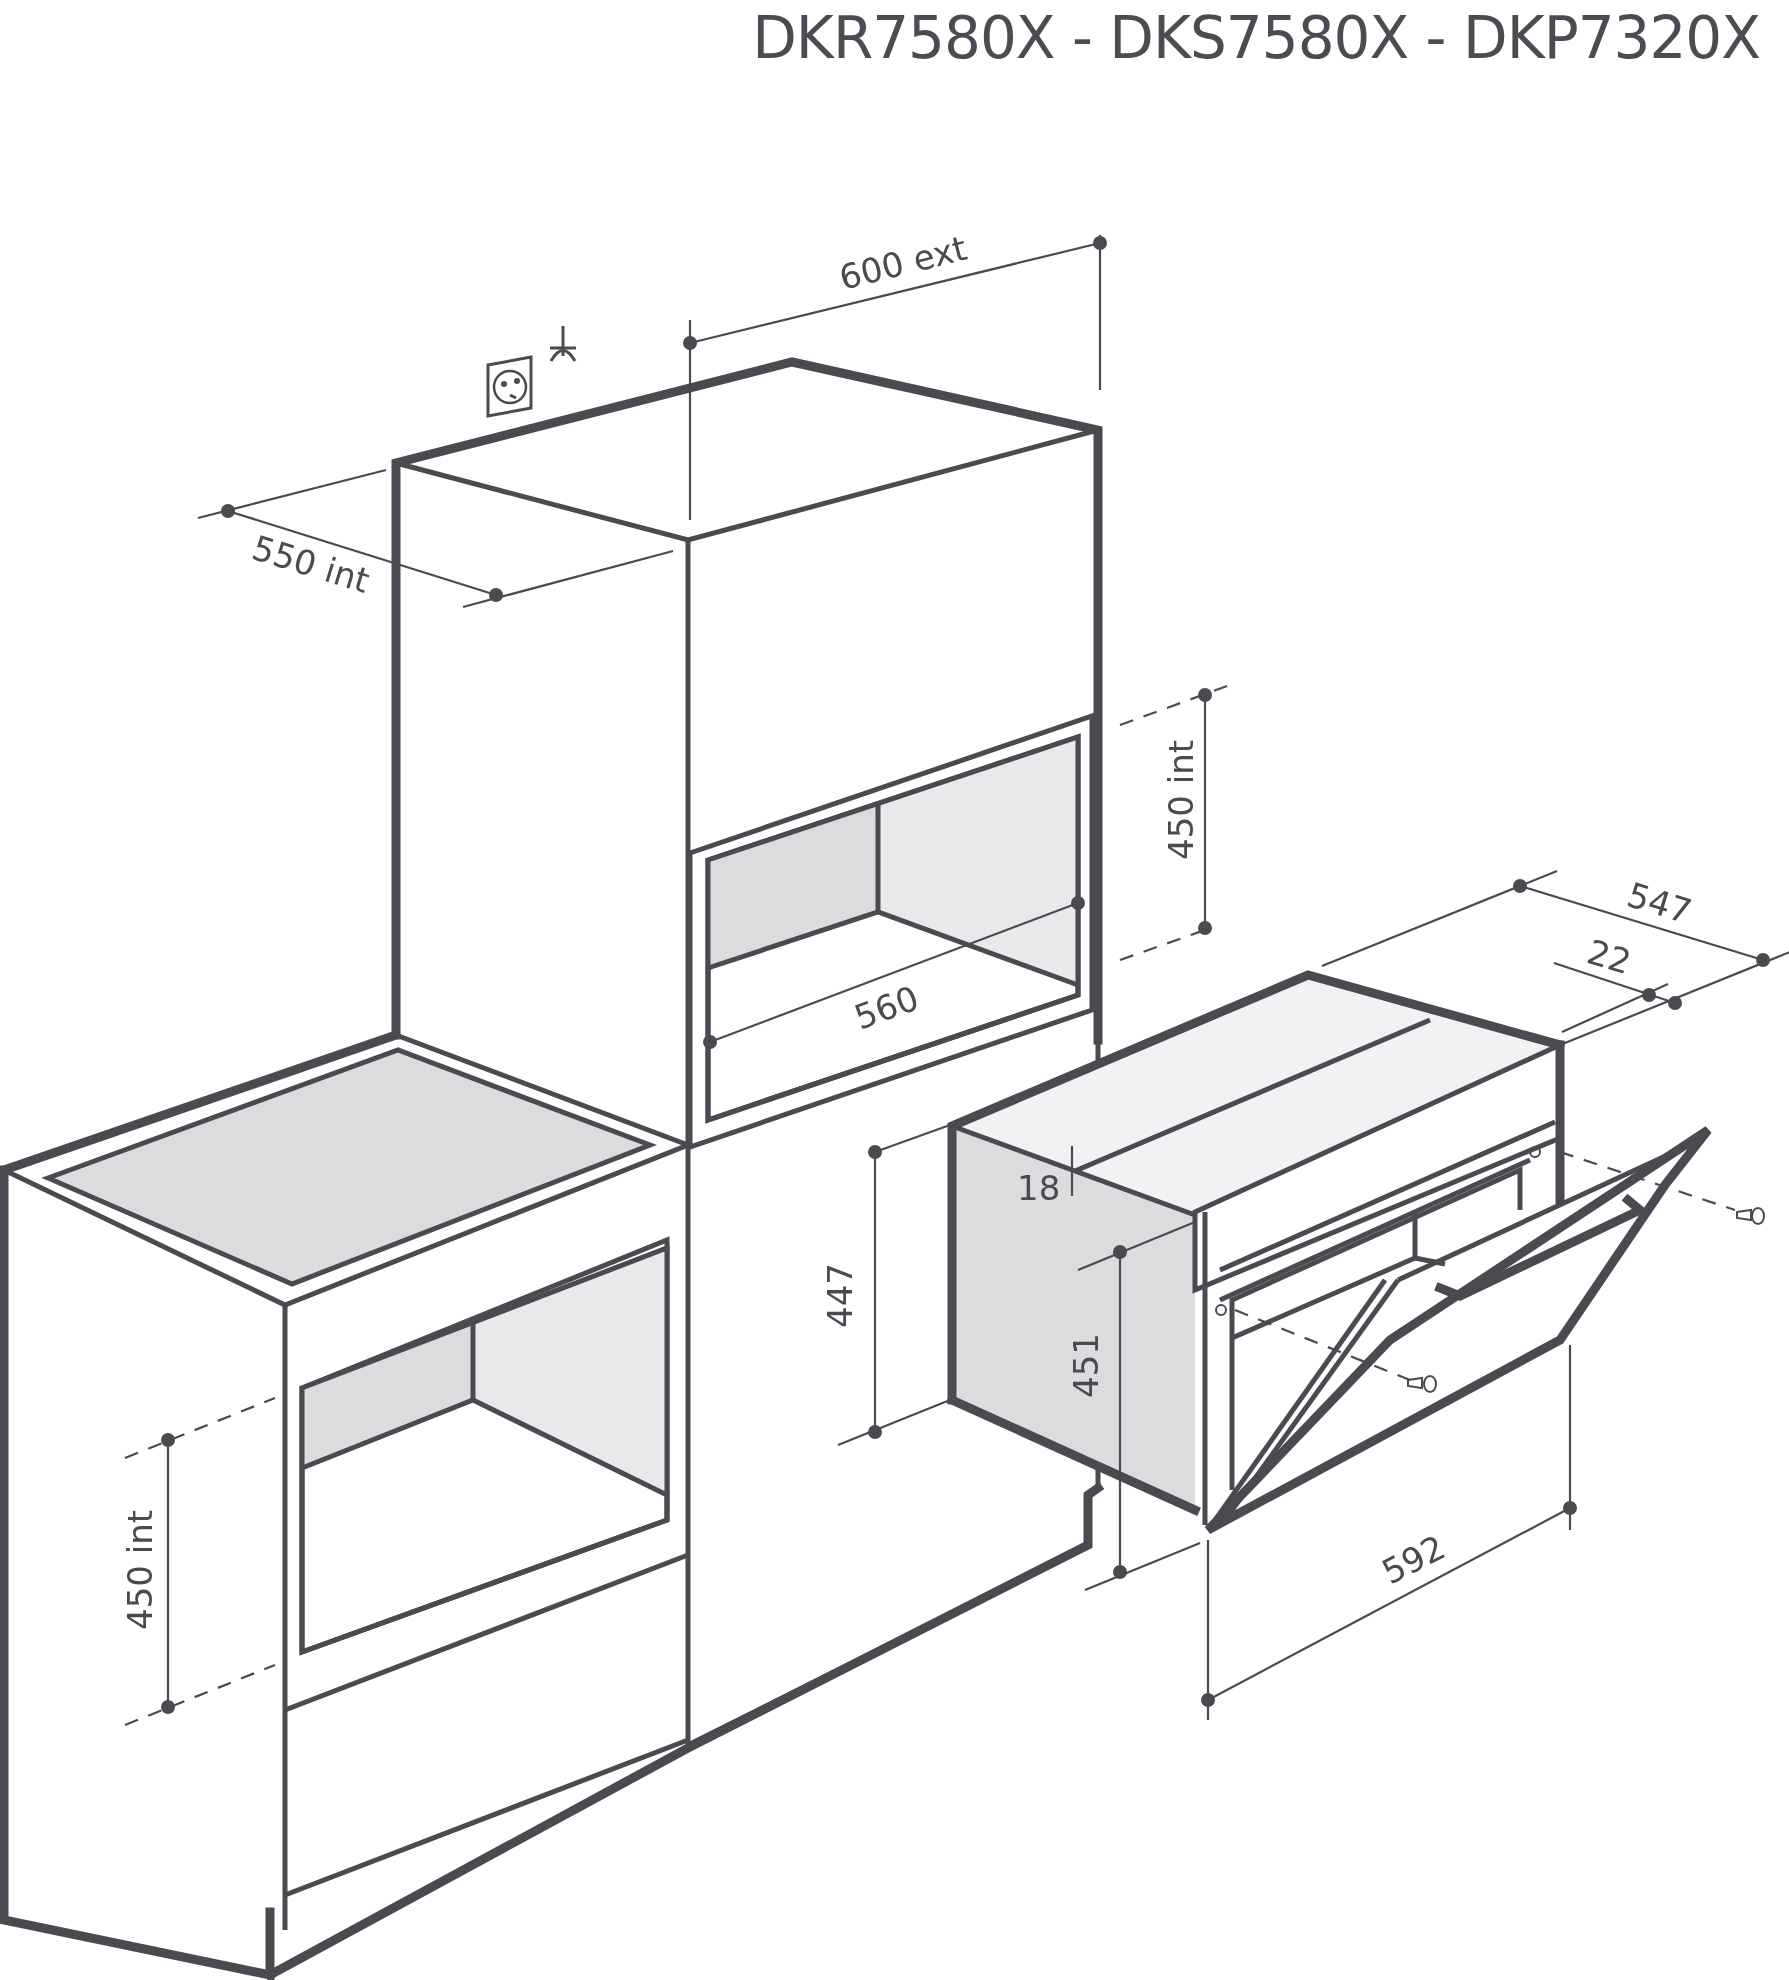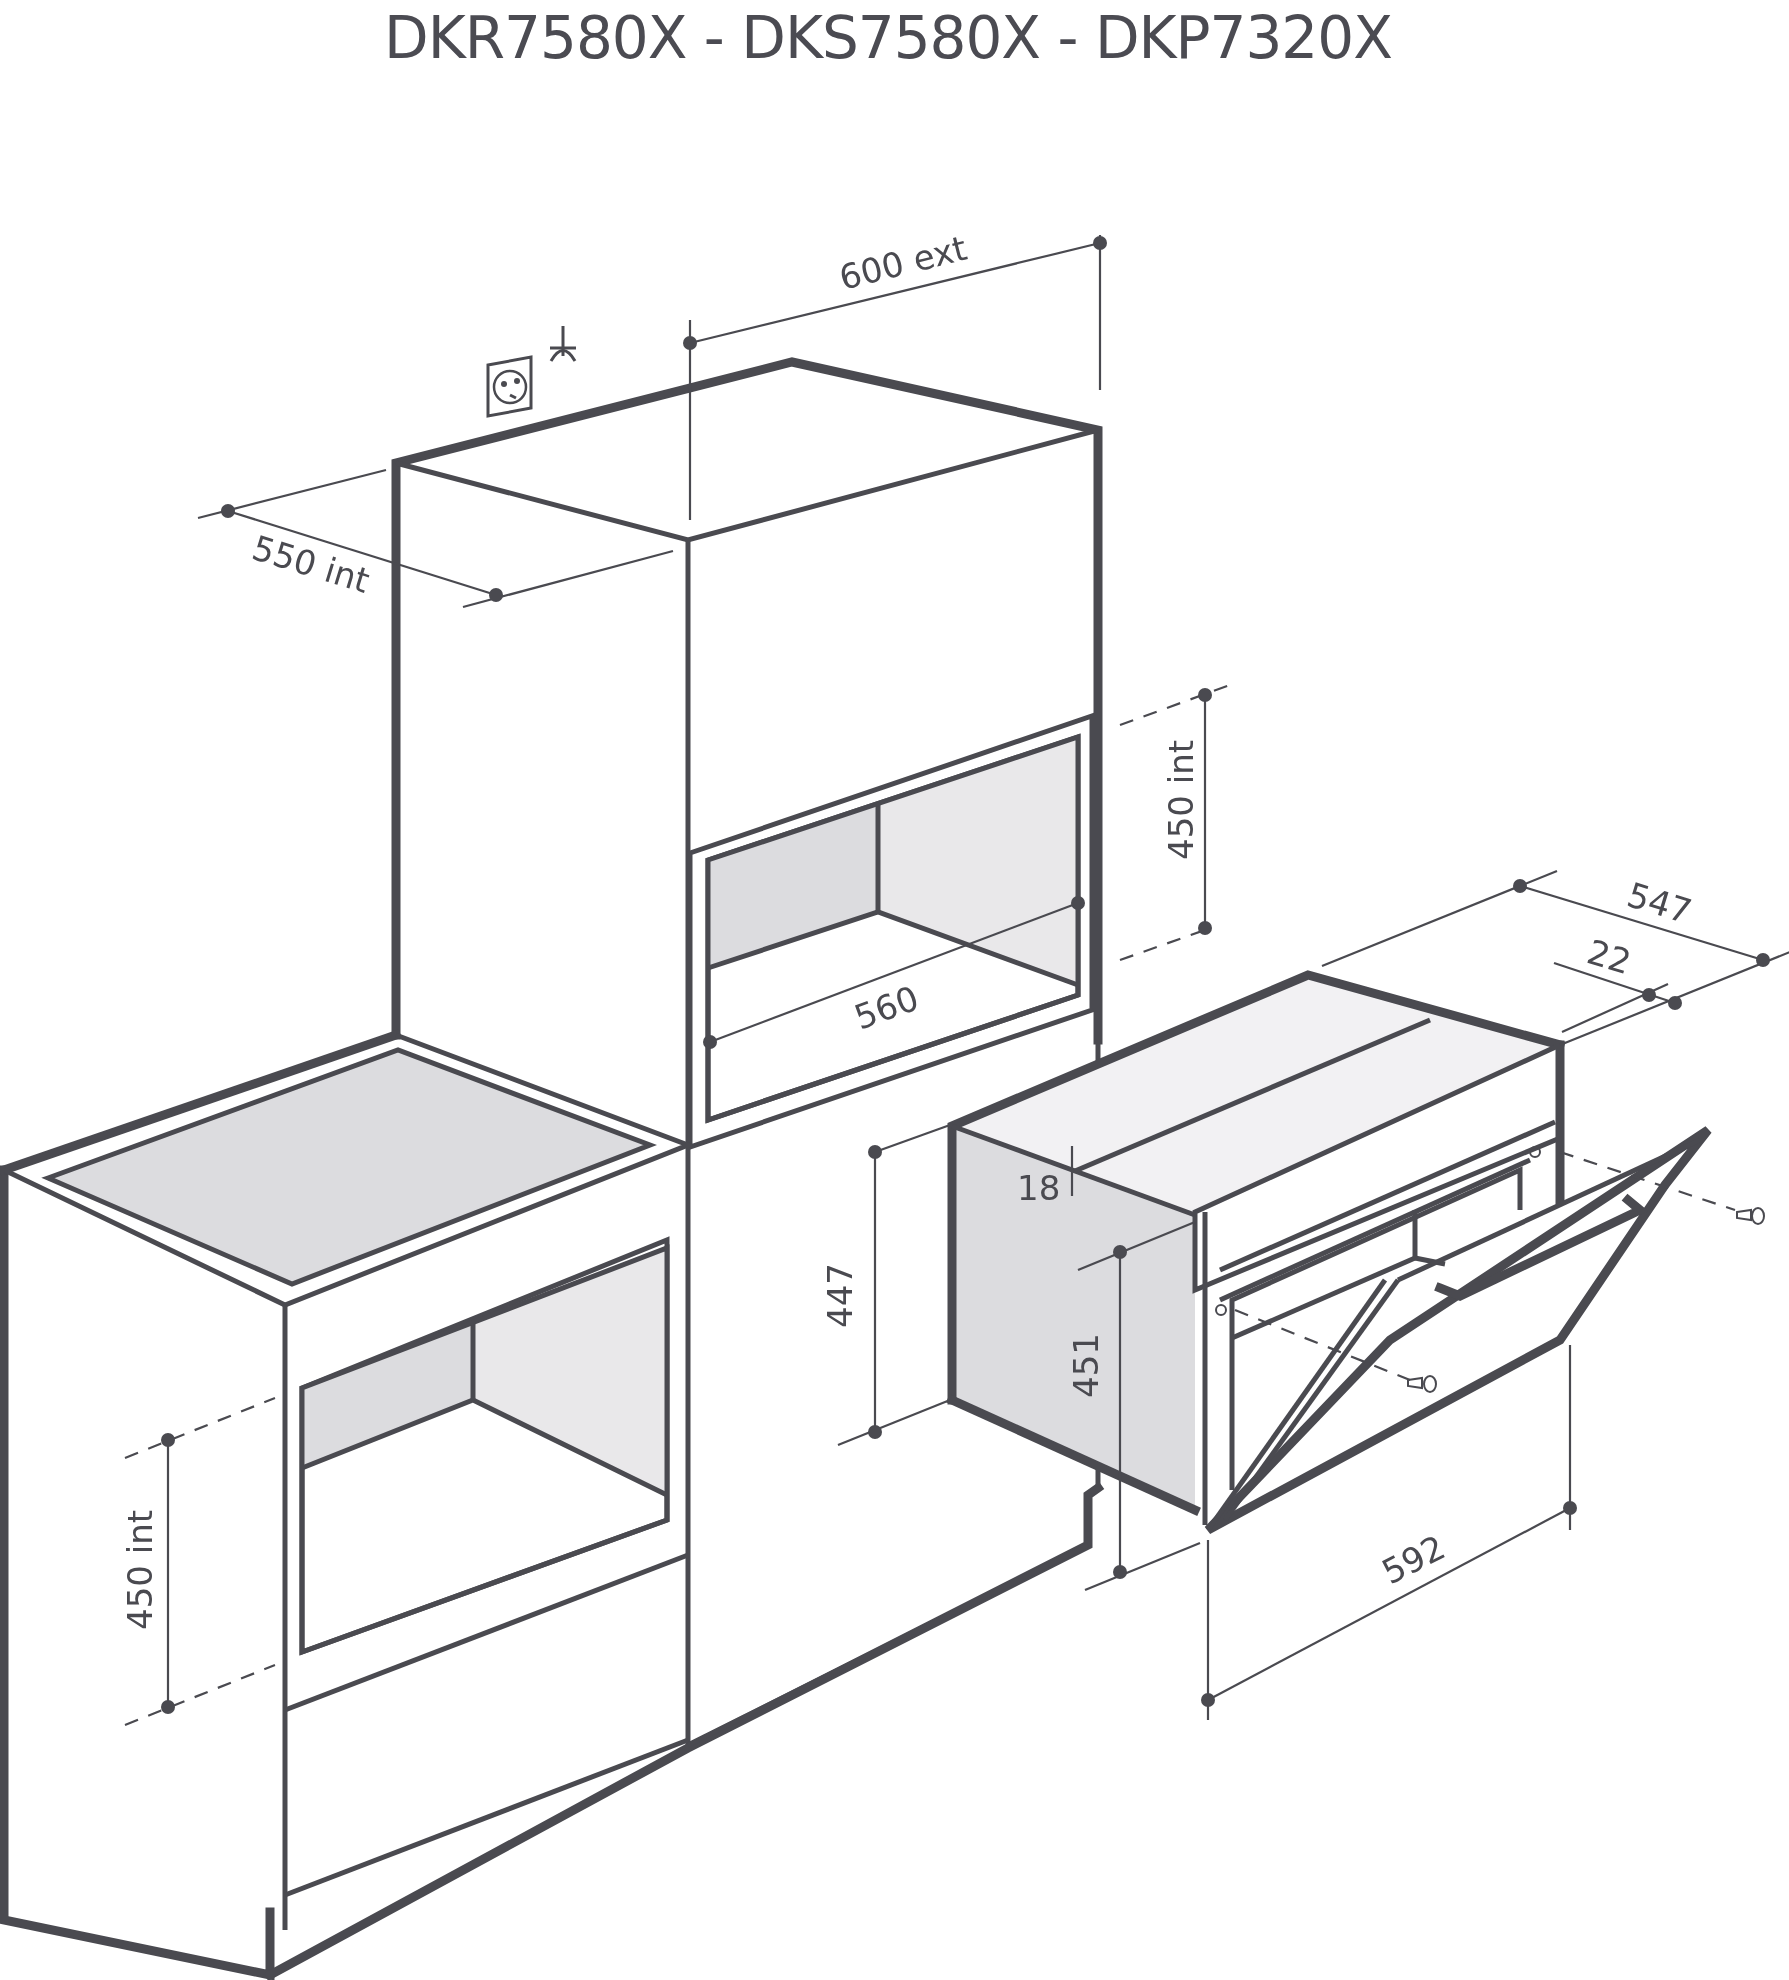--- a/index.html
+++ b/index.html
@@ -1,18 +1,18 @@
 <!DOCTYPE html>
 <html><head>
 <meta charset="utf-8">
 <style>
   html, body { margin:0; padding:0; background:#ffffff; }
   body { width:1789px; height:1980px; position:relative; overflow:hidden;
          font-family:"DejaVu Sans","Liberation Sans",sans-serif; color:#4a4a50; }
-  .title { position:absolute; left:8px; top:4px; width:1760px; text-align:center;
+  .title { position:absolute; left:0; top:4px; width:1760px; text-align:right;
            font-size:58px; letter-spacing:-1px; color:#4b4b52; font-weight:400; }
   svg.diagram { position:absolute; left:0; top:0; }
   .thick { stroke:#4a4a50; stroke-width:9; fill:none; stroke-linejoin:miter; stroke-linecap:square; }
   .med   { stroke:#4a4a50; stroke-width:5; fill:none; stroke-linejoin:miter; }
   .thin  { stroke:#4a4a50; stroke-width:2.2; fill:none; }
   .dash  { stroke:#4a4a50; stroke-width:2.2; fill:none; stroke-dasharray:14 11; }
   .dot   { fill:#4a4a50; }
   .lbl   { fill:#4a4a50; font-family:"DejaVu Sans","Liberation Sans",sans-serif; font-size:34px; }
   .shade1 { fill:#dcdcdf; }
   .shade2 { fill:#e9e8ea; }

